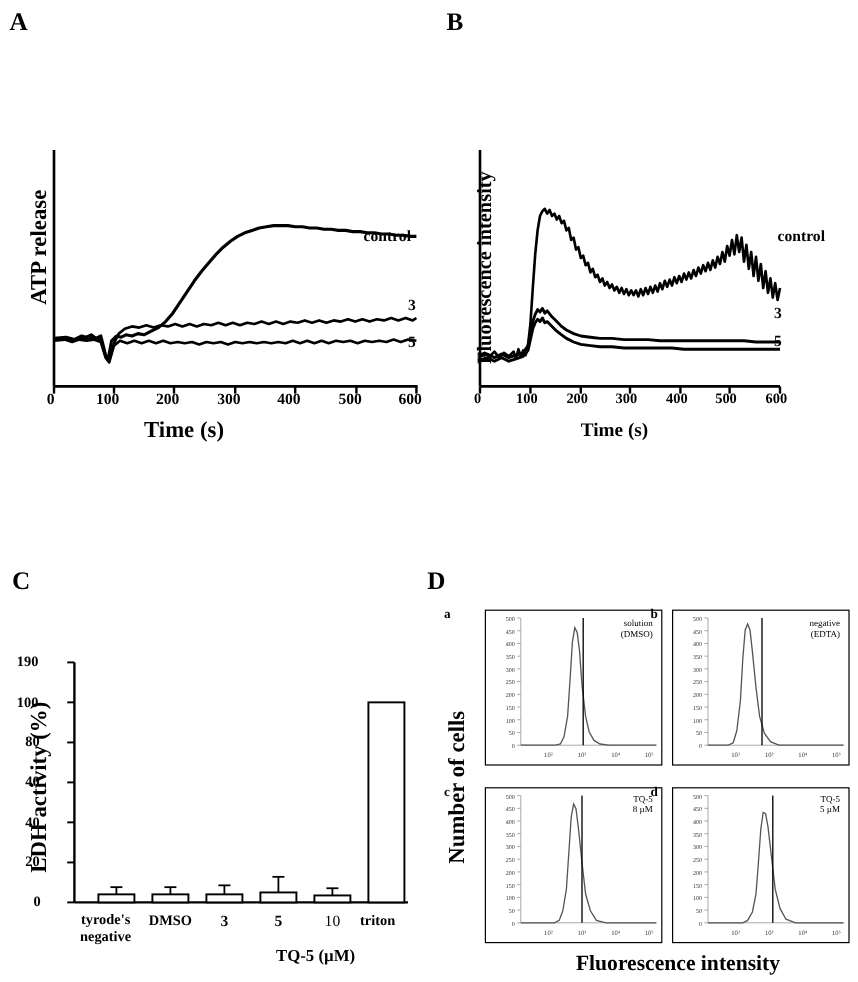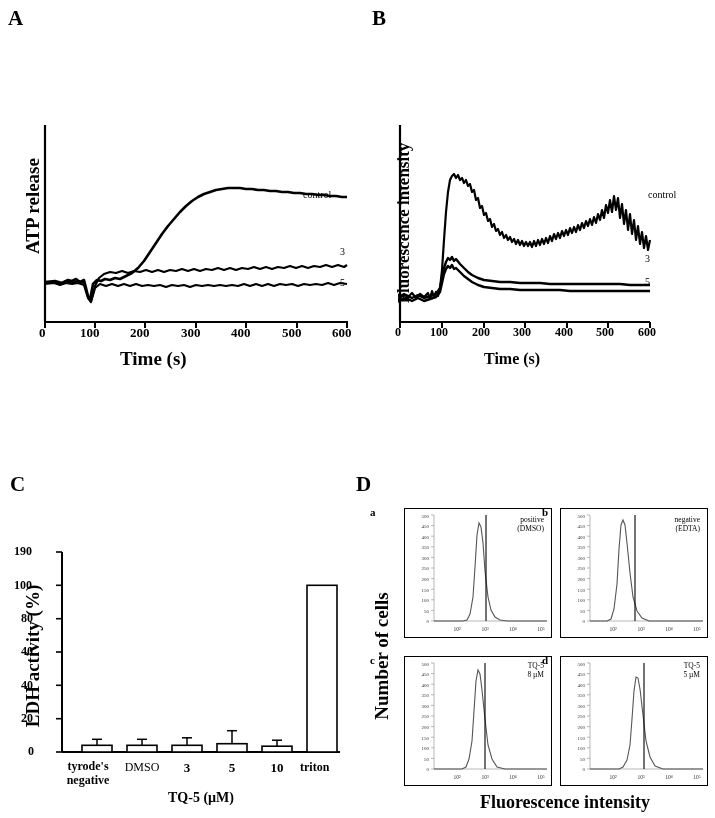--- a/index.html
+++ b/index.html
@@ -1,21 +1,21 @@
 <!DOCTYPE html>
 <html><head>
 <meta charset="utf-8">
 <style>
   html,body{margin:0;padding:0;}
   body{width:715px;height:818px;background:#ffffff;font-family:"Liberation Serif",serif;color:#000;position:relative;overflow:hidden;}
   .panel-letter{position:absolute;font-family:"Liberation Serif",serif;font-weight:bold;font-size:21px;}
   .axis-title{font-family:"Liberation Serif",serif;font-weight:bold;}
   .vtitle{transform-origin:center center;white-space:nowrap;}
   .tick-label{font-family:"Liberation Serif",serif;font-weight:bold;font-size:13px;}
-  .curve-lbl{font-family:"Liberation Serif",serif;font-weight:normal;font-size:10px;}
+  .curve-lbl{font-family:"Liberation Serif",serif;font-weight:bold;font-size:13px;}
   svg{display:block;}
   .flowbox{position:absolute;border:1px solid #000;background:#fff;}
   .flow-title{position:absolute;font-family:"Liberation Serif",serif;font-size:7.5px;text-align:right;line-height:1.15;}
   .flow-letter{position:absolute;font-family:"Liberation Serif",serif;font-weight:bold;font-size:11px;}
 </style>
 </head>
 <body>
 
 <div class="panel-letter" style="left:8px;top:6px;">A</div>
 
@@ -144,27 +144,27 @@
 <div class="tick-label" style="position:absolute;left:21px;top:711px;font-size:12px;">20</div>
 <div class="tick-label" style="position:absolute;left:21px;top:678px;font-size:12px;">40</div>
 <div class="tick-label" style="position:absolute;left:21px;top:644px;font-size:12px;">40</div>
 <div class="tick-label" style="position:absolute;left:21px;top:611px;font-size:12px;">80</div>
 <div class="tick-label" style="position:absolute;left:14px;top:578px;font-size:12px;">100</div>
 <div class="tick-label" style="position:absolute;left:14px;top:544px;font-size:12px;">190</div>
 
 <div class="axis-title vtitle" style="position:absolute;left:-62px;top:645px;width:190px;text-align:center;font-size:19px;transform:rotate(-90deg);">LDH activity (%)</div>
 
 <div style="position:absolute;left:58px;top:760px;width:60px;text-align:center;font-family:'Liberation Serif',serif;font-weight:bold;font-size:12px;line-height:1.15;">tyrode's negative</div>
-<div style="position:absolute;left:114px;top:760px;width:56px;text-align:center;font-family:'Liberation Serif',serif;font-weight:normal;font-size:12px;">DMSO</div>
+<div style="position:absolute;left:114px;top:760px;width:56px;text-align:center;font-family:'Liberation Serif',serif;font-weight:bold;font-size:12px;">DMSO</div>
 <div style="position:absolute;left:172px;top:760px;width:30px;text-align:center;font-family:'Liberation Serif',serif;font-weight:bold;font-size:13px;">3</div>
 <div style="position:absolute;left:217px;top:760px;width:30px;text-align:center;font-family:'Liberation Serif',serif;font-weight:bold;font-size:13px;">5</div>
-<div style="position:absolute;left:259px;top:760px;width:36px;text-align:center;font-family:'Liberation Serif',serif;font-weight:bold;font-size:13px;">10</div>
+<div style="position:absolute;left:259px;top:760px;width:36px;text-align:center;font-family:'Liberation Serif',serif;font-weight:normal;font-size:13px;">10</div>
 <div style="position:absolute;left:300px;top:760px;width:48px;text-align:left;font-family:'Liberation Serif',serif;font-weight:bold;font-size:12px;">triton</div>
 
-<div class="axis-title" style="position:absolute;left:168px;top:790px;width:128px;text-align:left;font-size:14px;">TQ-5 (µM)</div>
+<div class="axis-title" style="position:absolute;left:168px;top:790px;width:128px;text-align:right;font-size:14px;">TQ-5 (µM)</div>
 
 <div class="panel-letter" style="left:356px;top:472px;">D</div>
 
 <div class="flowbox" style="left:404px;top:508px;width:146px;height:128px;">
   <svg width="146" height="128" viewBox="0 0 146 128">
     <g stroke="#888" stroke-width="0.6">
       <line x1="26" y1="6" x2="29" y2="6"></line>
         <line x1="26" y1="16.6" x2="29" y2="16.6"></line>
       <line x1="26" y1="27.2" x2="29" y2="27.2"></line>
         <line x1="26" y1="37.8" x2="29" y2="37.8"></line>
@@ -192,21 +192,21 @@
     <text x="52" y="122" font-family="Liberation Serif, serif" font-size="5.5" text-anchor="middle" fill="#333">10²</text>
     <text x="80" y="122" font-family="Liberation Serif, serif" font-size="5.5" text-anchor="middle" fill="#333">10³</text>
     <text x="108" y="122" font-family="Liberation Serif, serif" font-size="5.5" text-anchor="middle" fill="#333">10⁴</text>
     <text x="136" y="122" font-family="Liberation Serif, serif" font-size="5.5" text-anchor="middle" fill="#333">10⁵</text>
     <path d="M29,112 L58,112 L62,111 L65,105 L68,88 L70,58 L72,26 L74,14 L76,18 L78,34 L80,62 L83,88 L86,101 L90,108 L95,111 L102,112 L142,112" fill="none" stroke="#555" stroke-width="1.1"></path>
     <line x1="81" y1="6" x2="81" y2="112" stroke="#000" stroke-width="1.1"></line>
   </svg>
 </div>
 <div class="flow-letter" style="left:370px;top:506px;">a</div>
 <div class="flow-title" style="left:474px;top:516px;width:70px;">
-  <div>positive</div>
+  <div>solution</div>
   <div>(DMSO)</div>
 </div>
 
 <div class="flowbox" style="left:560px;top:508px;width:146px;height:128px;">
   <svg width="146" height="128" viewBox="0 0 146 128">
     <g stroke="#888" stroke-width="0.6">
       <line x1="26" y1="6" x2="29" y2="6"></line>
         <line x1="26" y1="16.6" x2="29" y2="16.6"></line>
       <line x1="26" y1="27.2" x2="29" y2="27.2"></line>
         <line x1="26" y1="37.8" x2="29" y2="37.8"></line>

